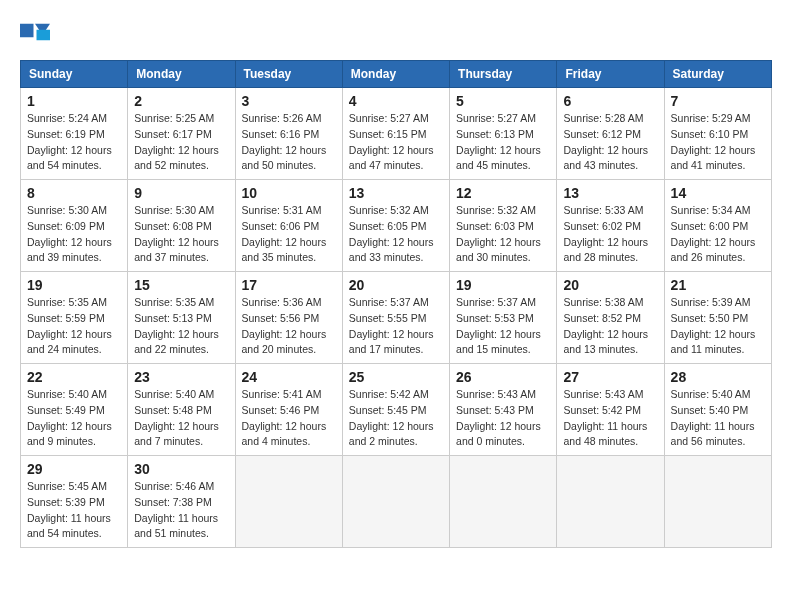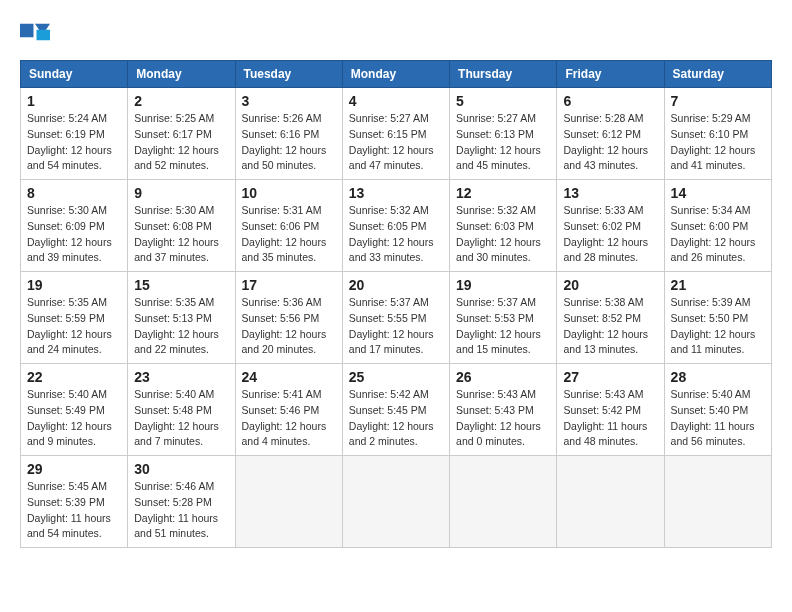--- a/index.html
+++ b/index.html
@@ -385,21 +385,21 @@
           <span>Sunrise: 5:45 AM</span><br>
           <span>Sunset: 5:39 PM</span><br>
           <span>Daylight: 11 hours</span><br>
           <span>and 54 minutes.</span>
         </div>
       </td>
         <td>
         <span class="day-num">30</span>
         <div class="day-info">
           <span>Sunrise: 5:46 AM</span><br>
-          <span>Sunset: 5:28 PM</span><br>
+          <span>Sunset: 7:38 PM</span><br>
           <span>Daylight: 11 hours</span><br>
           <span>and 51 minutes.</span>
         </div>
       </td>
         <td class="empty"></td>
         <td class="empty"></td>
         <td class="empty"></td>
         <td class="empty"></td>
         <td class="empty"></td>
       </tr>

